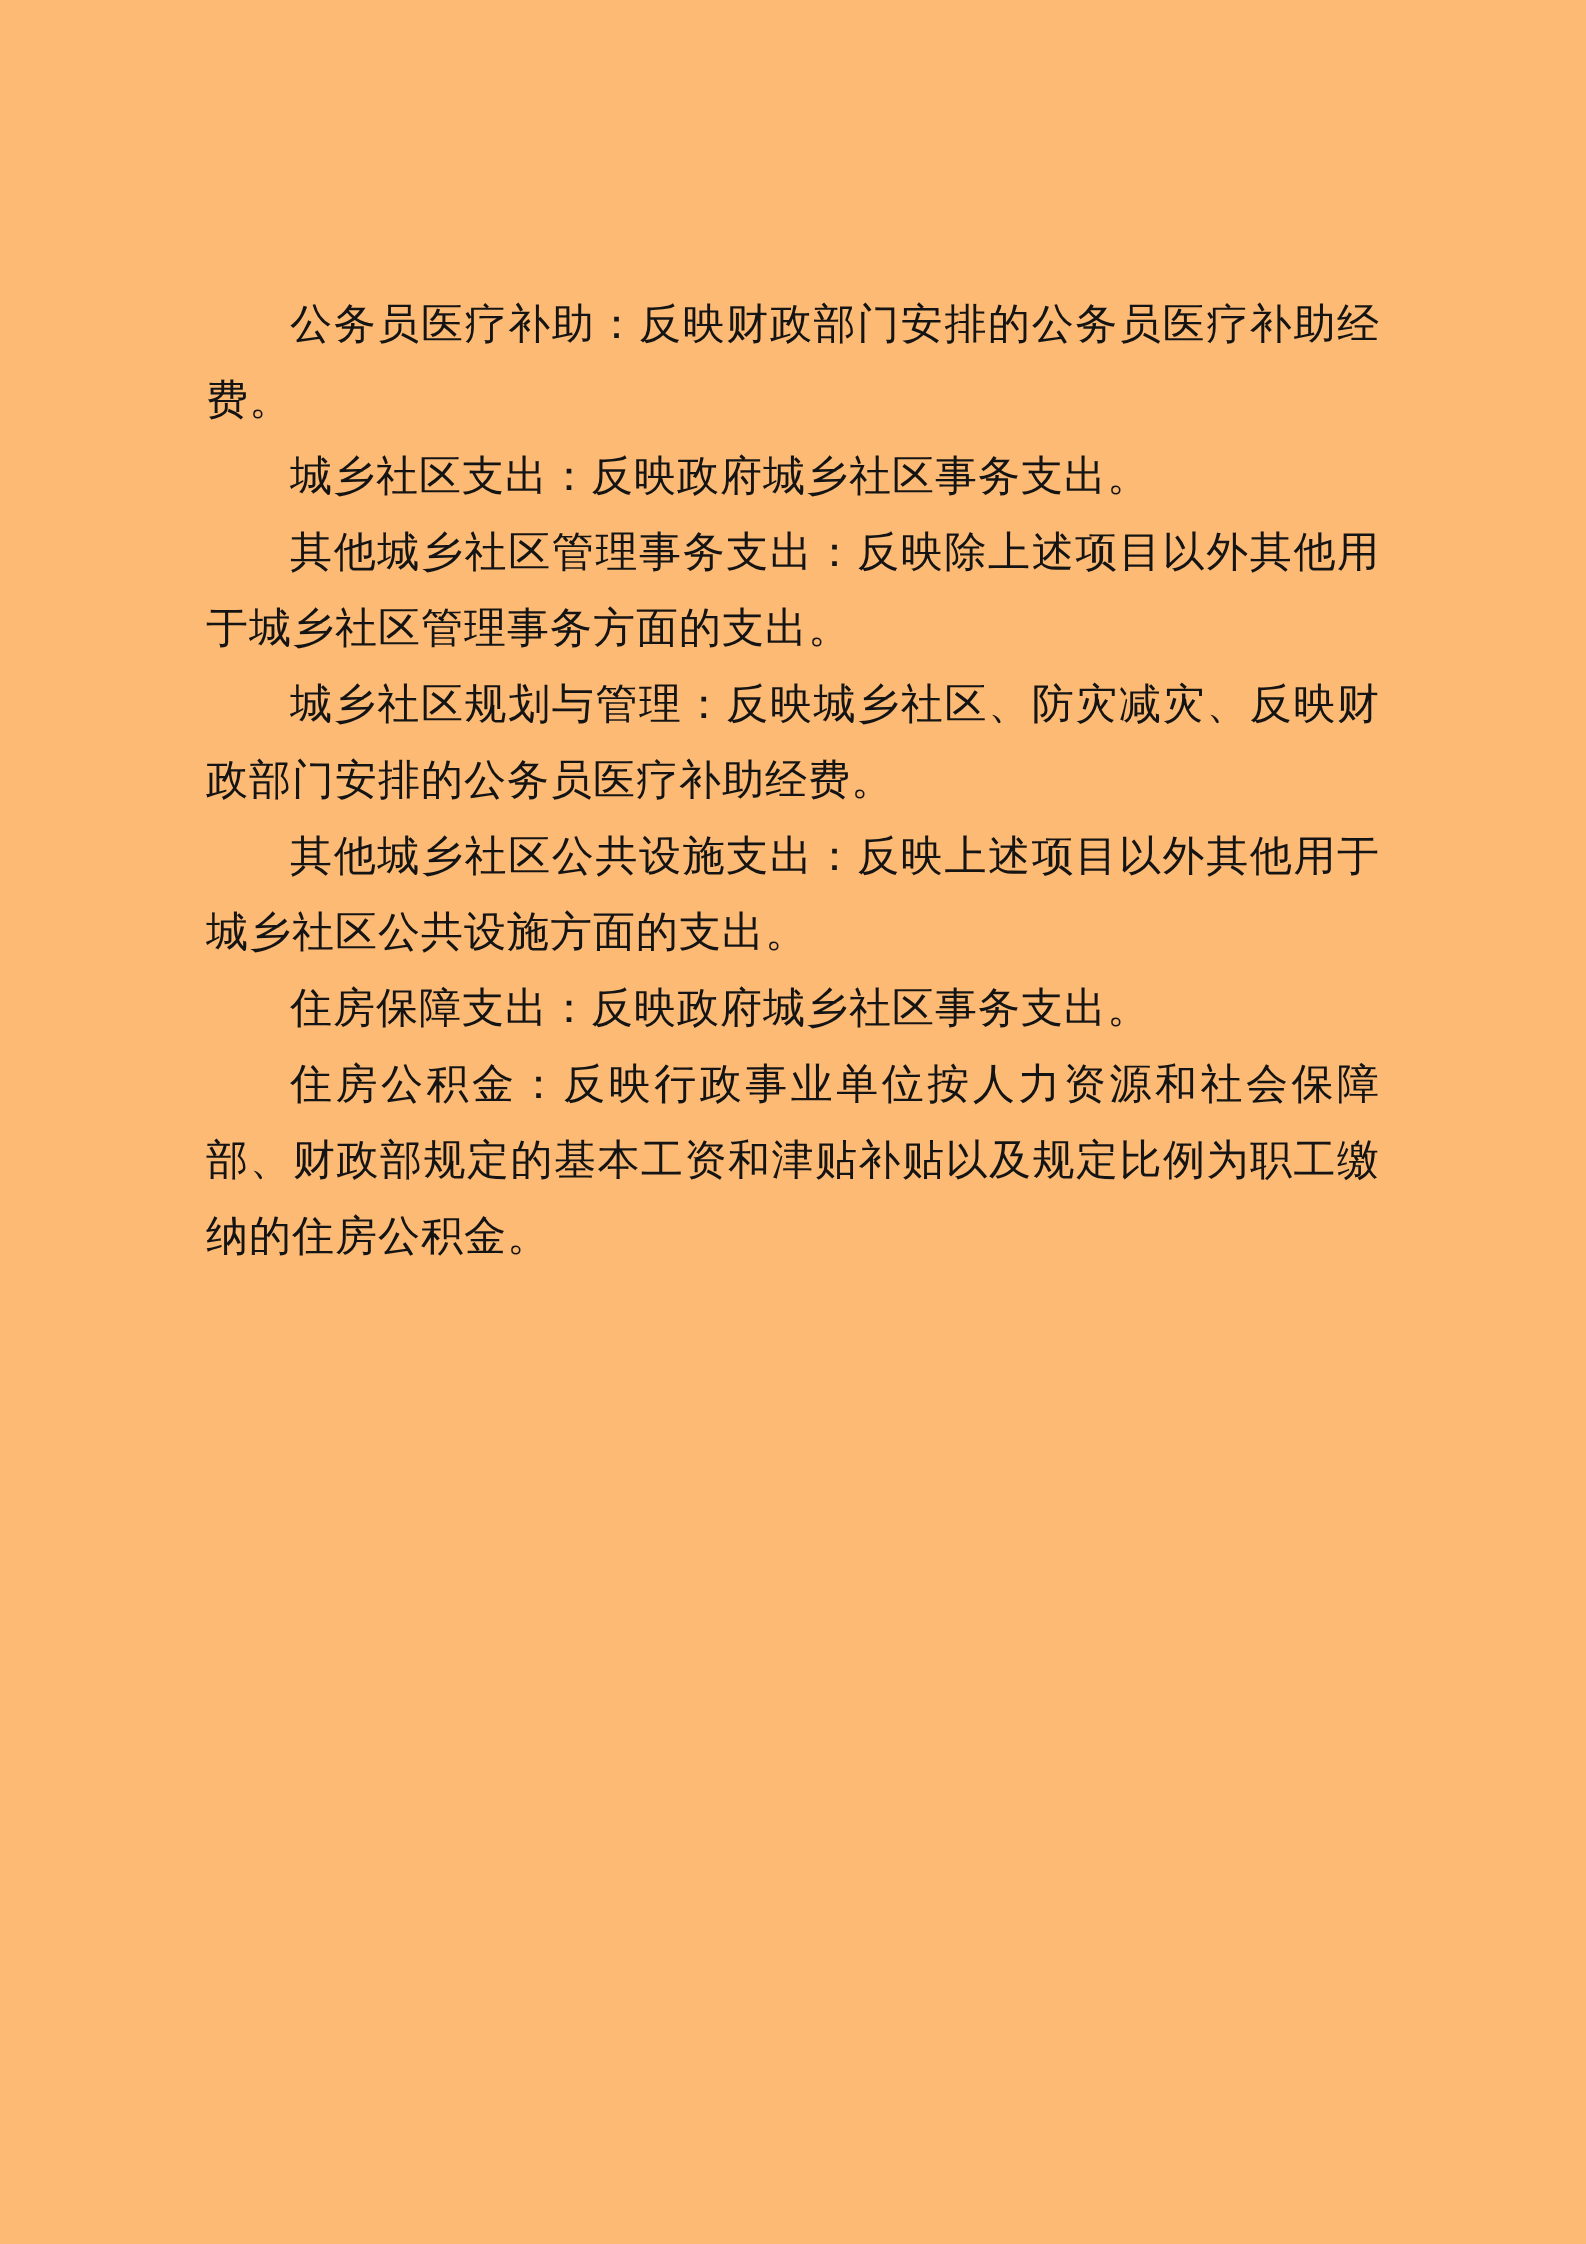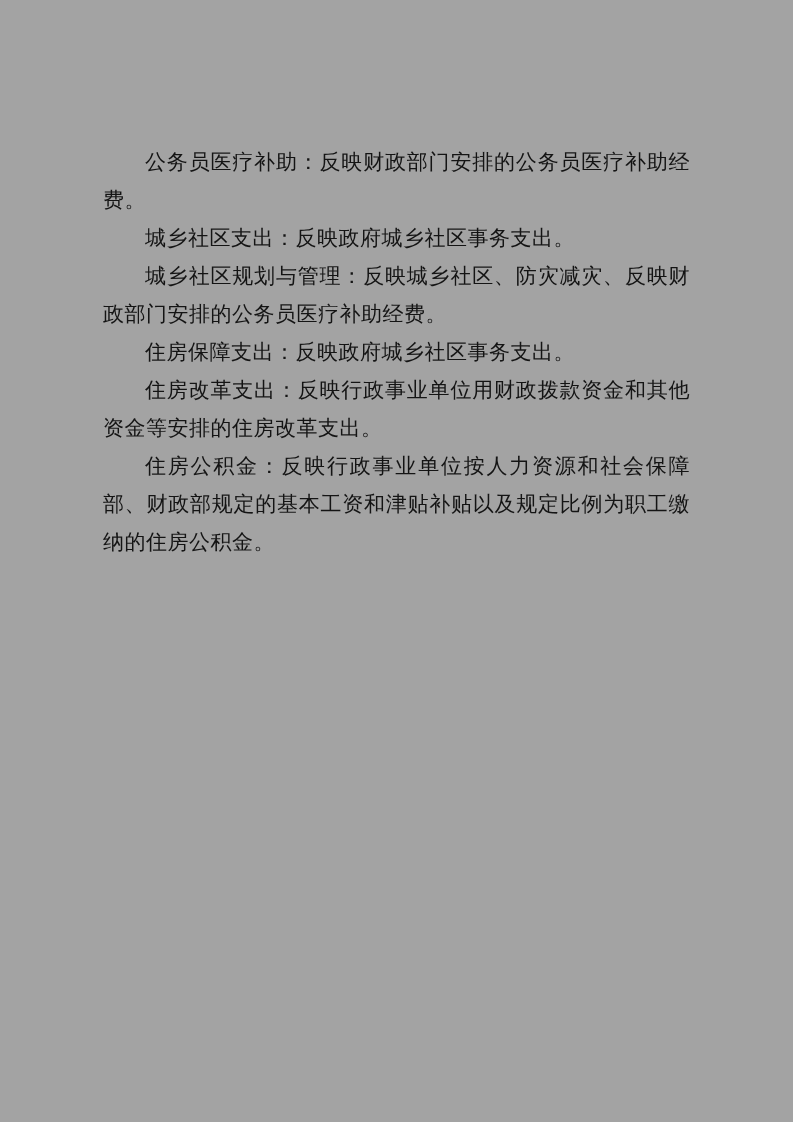--- a/index.html
+++ b/index.html
@@ -5,21 +5,21 @@
   * { margin: 0; padding: 0; box-sizing: border-box; }
   html, body {
     background: #ffffff;
     font-family: "Liberation Serif", "DejaVu Serif", serif;
   }
   .page {
     position: relative;
     width: 793px;
     height: 1122px;
     margin: 0 auto;
-    background: #a3a3a3;
+    background: #fdba74;
     overflow: hidden;
   }
   .text-block {
     position: absolute;
     top: 143px;
     left: 103px;
     width: 587px;
   }
   .text-block p {
     font-size: 21px;
@@ -32,18 +32,19 @@
     word-break: break-all;
   }
 </style>
 </head>
 <body>
 
 <div class="page">
   <div class="text-block">
     <p>公务员医疗补助：反映财政部门安排的公务员医疗补助经费。</p>
     <p>城乡社区支出：反映政府城乡社区事务支出。</p>
+    <p>其他城乡社区管理事务支出：反映除上述项目以外其他用于城乡社区管理事务方面的支出。</p>
     <p>城乡社区规划与管理：反映城乡社区、防灾减灾、反映财政部门安排的公务员医疗补助经费。</p>
+    <p>其他城乡社区公共设施支出：反映上述项目以外其他用于城乡社区公共设施方面的支出。</p>
     <p>住房保障支出：反映政府城乡社区事务支出。</p>
-    <p>住房改革支出：反映行政事业单位用财政拨款资金和其他资金等安排的住房改革支出。</p>
     <p>住房公积金：反映行政事业单位按人力资源和社会保障部、财政部规定的基本工资和津贴补贴以及规定比例为职工缴纳的住房公积金。</p>
   </div>
 </div>
 
 </body></html>

